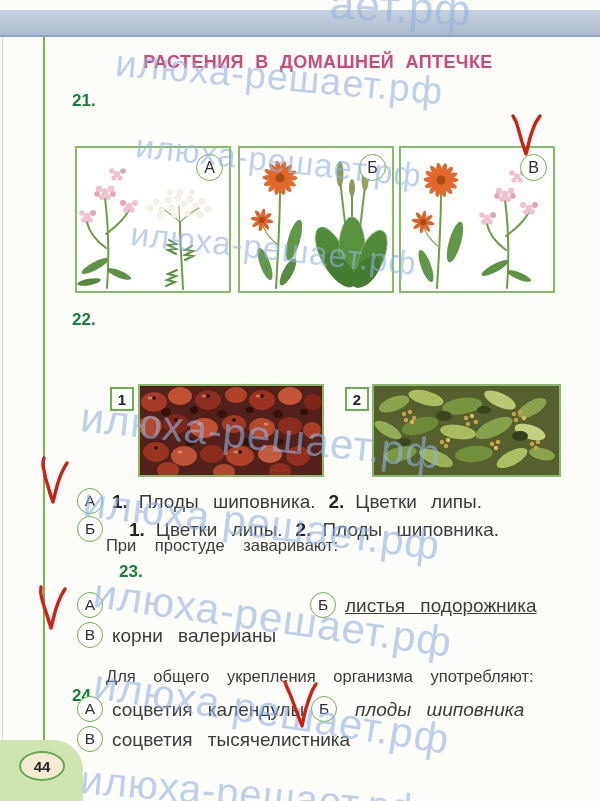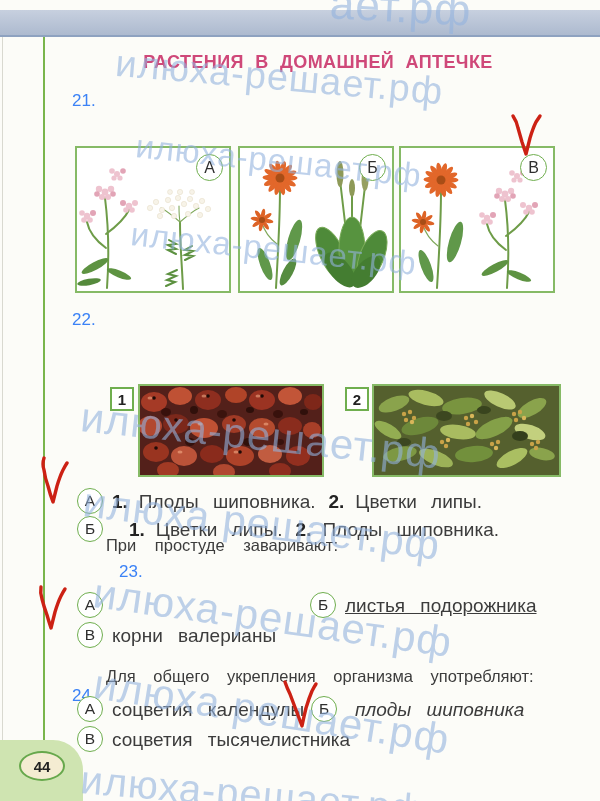--- a/index.html
+++ b/index.html
@@ -12,21 +12,21 @@
             border-bottom:2px solid #8ea2c0;z-index:6;}
   .edge-line{left:2px;top:37px;width:1px;height:764px;background:#d9d9d0;z-index:2;}
   .green-rule{left:43px;top:37px;width:2px;height:718px;background:#79b54c;z-index:8;}
   
   .wm{position:absolute;color:rgba(146,178,221,0.6);white-space:nowrap;z-index:40;
       pointer-events:none;font-weight:400;letter-spacing:1px;}
   
   .title{left:44px;top:52px;width:548px;text-align:center;font-size:18px;font-weight:bold;
          color:#cf4879;word-spacing:6px;letter-spacing:.4px;z-index:10;}
   
-  .qnum{position:absolute;font-size:17px;font-weight:normal;color:#3b82f6;z-index:10;}
+  .qnum{position:absolute;font-size:17px;font-weight:bold;color:#15803d;z-index:10;}
   .qtext{position:absolute;font-size:16.5px;line-height:22px;color:#3c3c3c;
          white-space:pre;z-index:10;}
   .ws14{word-spacing:14px;} .ws12{word-spacing:12px;} .ws13{word-spacing:13px;}
   
   .pic-box{position:absolute;width:152px;height:143px;background:#fff;
            border:2px solid #86ba66;z-index:5;}
   .pic-label{position:absolute;right:6px;top:6px;width:25px;height:25px;border-radius:50%;
              border:1.6px solid #6fae4e;background:#fff;display:flex;align-items:center;
              justify-content:center;font-size:16px;color:#2f2f2f;z-index:7;}
   

